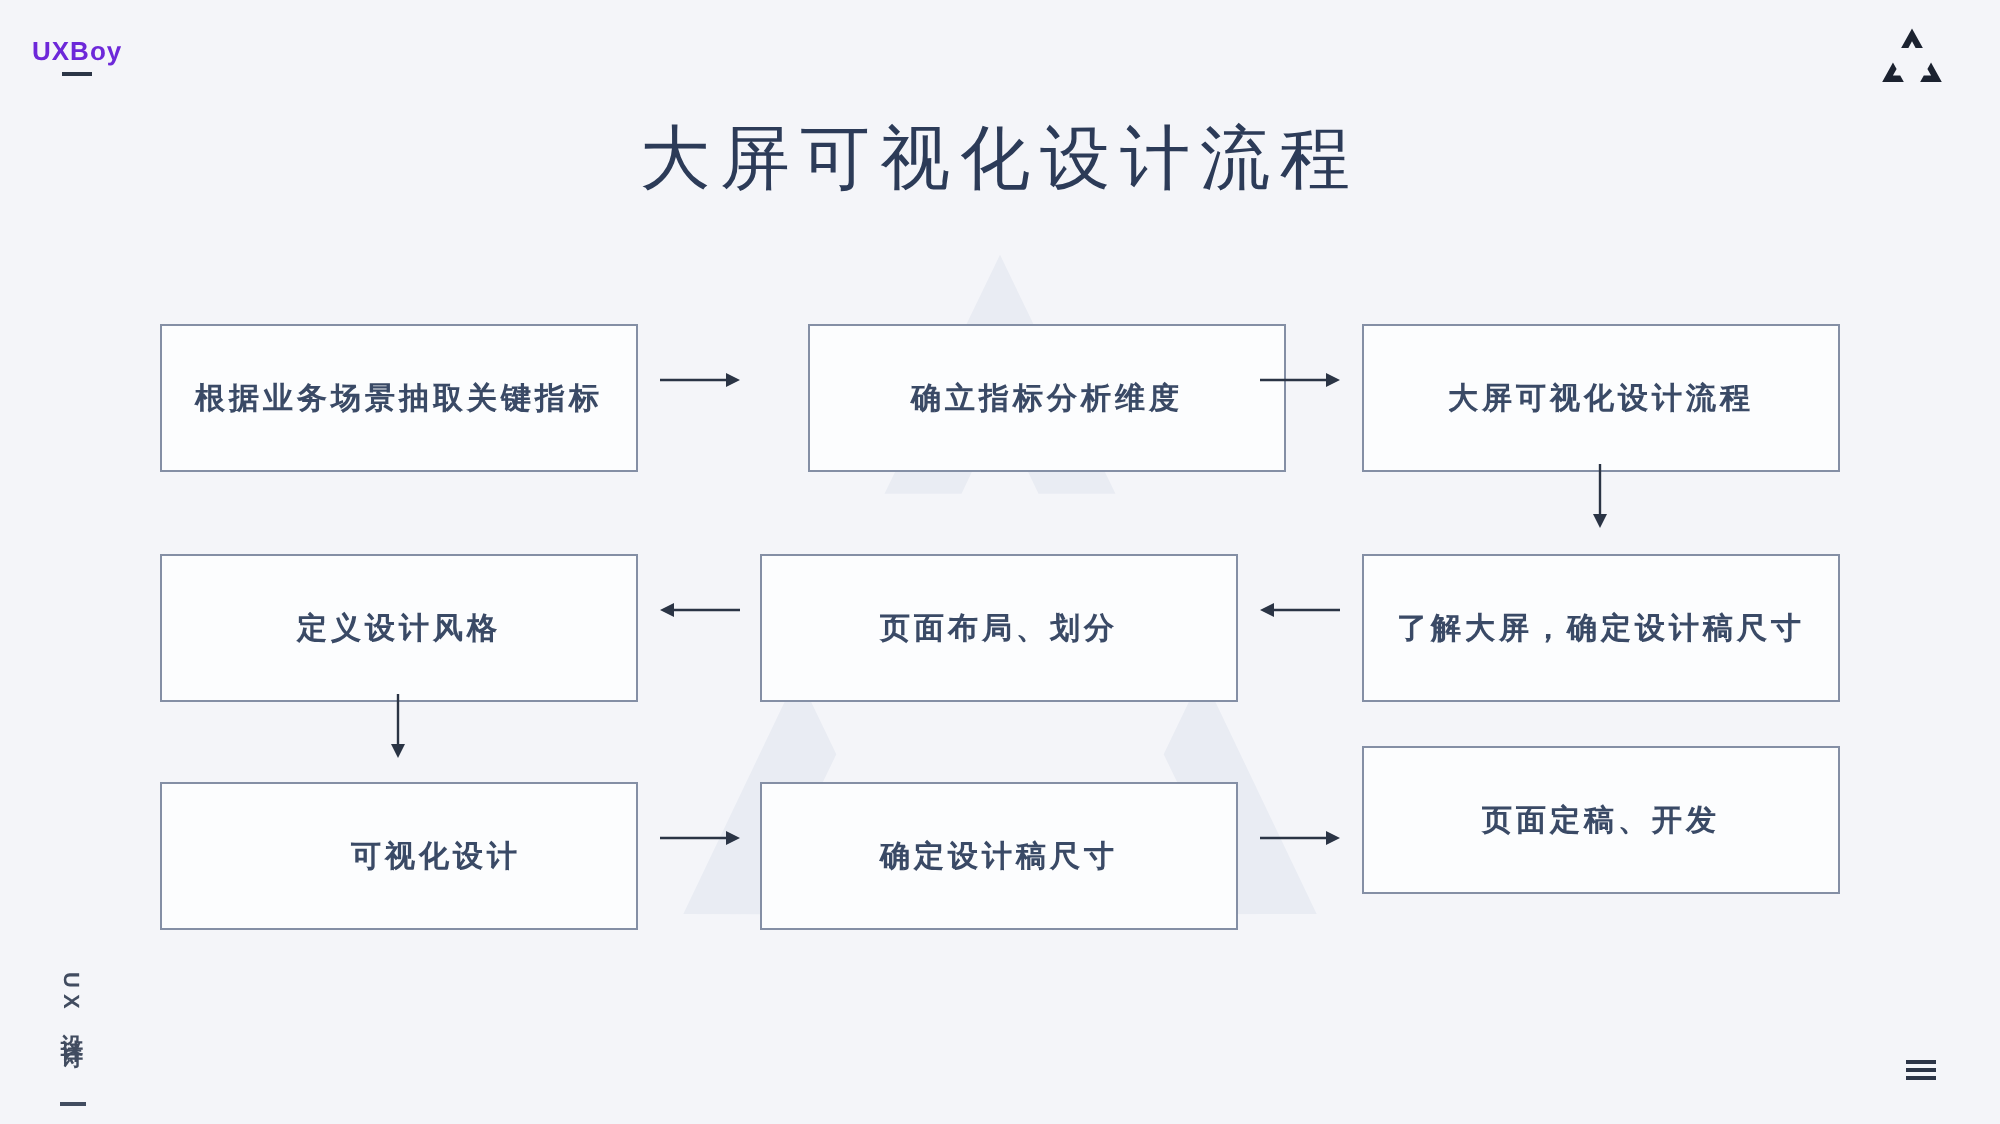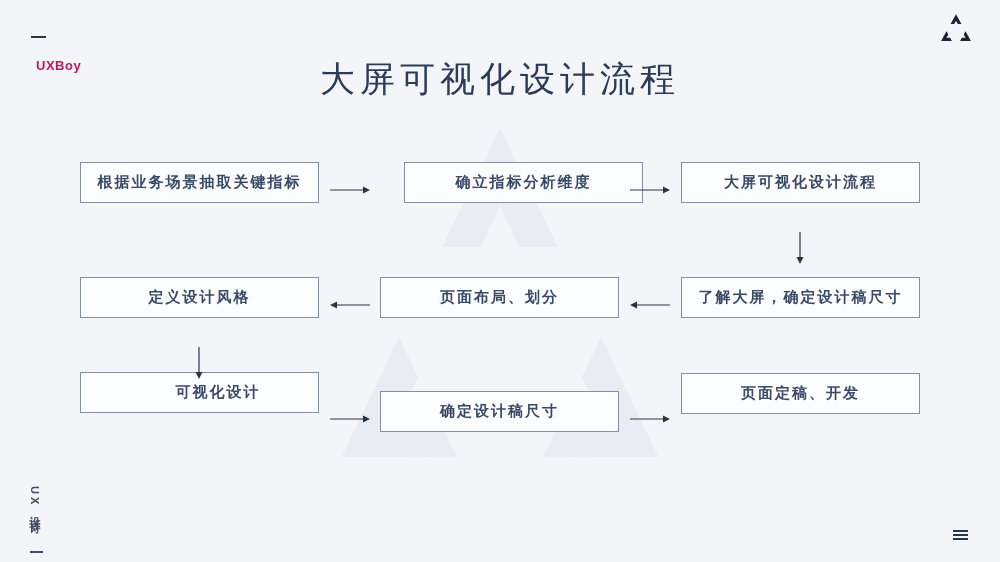--- a/index.html
+++ b/index.html
@@ -3,38 +3,38 @@
 <meta charset="utf-8">
 <style>
   html,body{margin:0;padding:0;}
   body{
     width:1000px;height:562px;position:relative;overflow:hidden;
     background:#f4f5f9;
     font-family:"Liberation Sans","DejaVu Sans",sans-serif;
     color:#2c3b58;
   }
   
-  .brand{position:absolute;left:36px;top:18px;font-size:13px;font-weight:bold;
-         color:#be185d;letter-spacing:.5px;margin-top:40px;}
+  .brand{position:absolute;left:16px;top:18px;font-size:13px;font-weight:bold;
+         color:#6d28d9;letter-spacing:.5px;}
   .brand-dash{position:absolute;left:31px;top:36px;width:15px;height:2px;background:#2b3546;}
   .logo{position:absolute;right:28px;top:13px;width:32px;height:30px;color:#1b2230;}
   
   .page-title{position:absolute;left:0;top:56px;width:100%;text-align:center;
       font-size:35px;font-weight:normal;letter-spacing:5px;color:#2c3b58;margin:0;}
   
   .watermark{position:absolute;left:330px;top:112px;width:340px;height:370px;
       color:#e9ecf3;pointer-events:none;}
   
-  .box{position:absolute;width:239px;height:41px;background:#fcfdfe;
+  .box{position:absolute;width:239px;height:74px;background:#fcfdfe;
        border:1px solid #848fa5;display:flex;align-items:center;justify-content:center;
        font-size:15px;font-weight:bold;color:#3a4a66;letter-spacing:2px;
        box-sizing:border-box;text-align:center;}
   .b1{left:80px;top:162px;}  .b2{left:380px;top:162px;margin-left:24px;} .b3{left:681px;top:162px;}
   .b4{left:681px;top:277px;} .b5{left:380px;top:277px;} .b6{left:80px;top:277px;}
-  .b7{left:80px;top:372px;padding-left:37px;}  .b8{left:380px;top:391px;} .b9{left:681px;top:373px;}
+  .b7{left:80px;top:391px;padding-left:37px;}  .b8{left:380px;top:391px;} .b9{left:681px;top:373px;}
   
   .arrow{position:absolute;color:#2a3445;}
   .a-r1a{left:330px;top:185px;} .a-r1b{left:630px;top:185px;}
   .a-d1 {left:795px;top:232px;}
   .a-l2a{left:630px;top:300px;transform:scaleX(-1);} .a-l2b{left:330px;top:300px;transform:scaleX(-1);}
   .a-d2 {left:194px;top:347px;}
   .a-r3a{left:330px;top:414px;} .a-r3b{left:630px;top:414px;}
   
   .footer-vertical{position:absolute;left:27px;top:486px;writing-mode:vertical-rl;
       text-orientation:mixed;font-size:11px;font-weight:bold;letter-spacing:3px;color:#414c60;}

